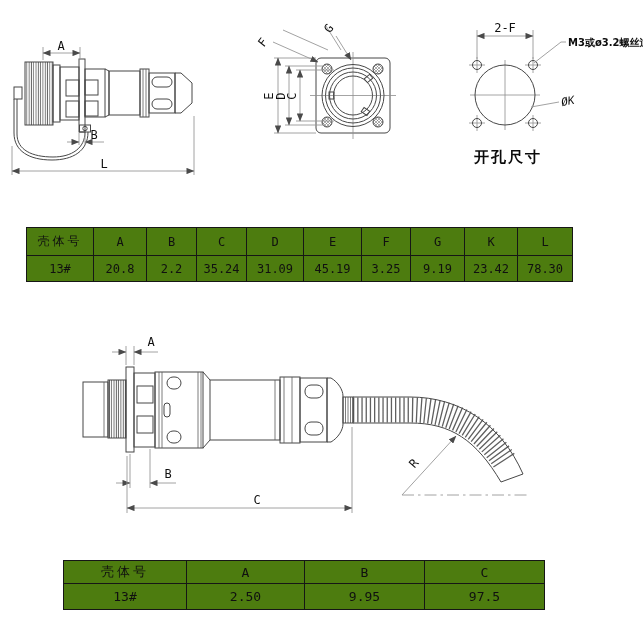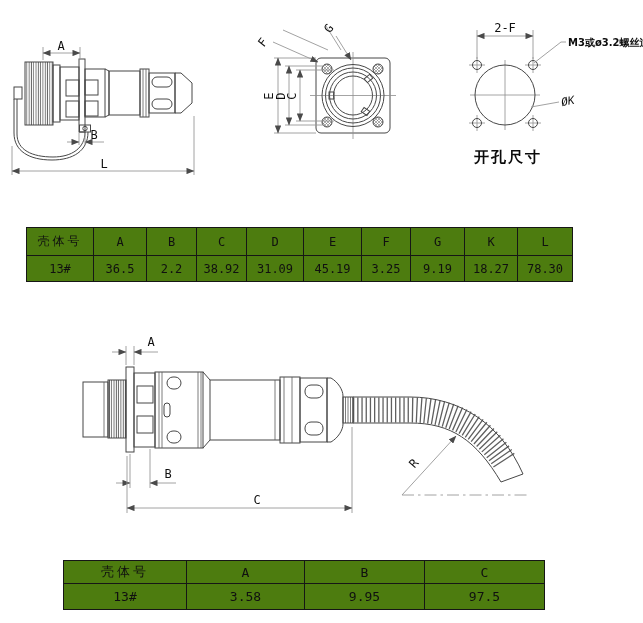--- a/index.html
+++ b/index.html
@@ -165,28 +165,28 @@
     <td>C</td>
     <td>D</td>
     <td>E</td>
     <td>F</td>
     <td>G</td>
     <td>K</td>
     <td>L</td>
   </tr>
   <tr style="height:26px">
     <td>13#</td>
-    <td>36.5</td>
+    <td>20.8</td>
     <td>2.2</td>
-    <td>38.92</td>
+    <td>35.24</td>
     <td>31.09</td>
     <td>45.19</td>
     <td>3.25</td>
     <td>9.19</td>
-    <td>18.27</td>
+    <td>23.42</td>
     <td>78.30</td>
   </tr>
 </tbody>
   </table>
 
 <svg class="abs" style="left:60px;top:330px" width="482" height="208" viewBox="0 0 482 208">
   <g class="geo">
     <rect x="23" y="52" width="25" height="55"></rect>
     <path d="M44,52 V107" class="geo2"></path>
     <rect x="48" y="50" width="18" height="58" fill="url(#vhatch)"></rect>
@@ -242,18 +242,18 @@
   </colgroup>
   <tbody>
       <tr style="height:23px">
     <td class="cjk">壳体号</td>
     <td>A</td>
     <td>B</td>
     <td>C</td>
   </tr>
   <tr style="height:26px">
     <td>13#</td>
-    <td>3.58</td>
+    <td>2.50</td>
     <td>9.95</td>
     <td>97.5</td>
   </tr>
 </tbody>
   </table>
 
 </body></html>

